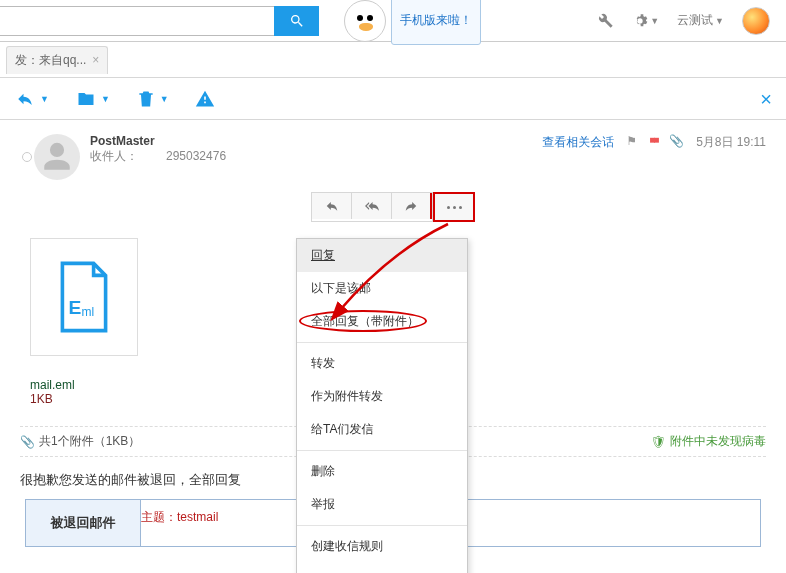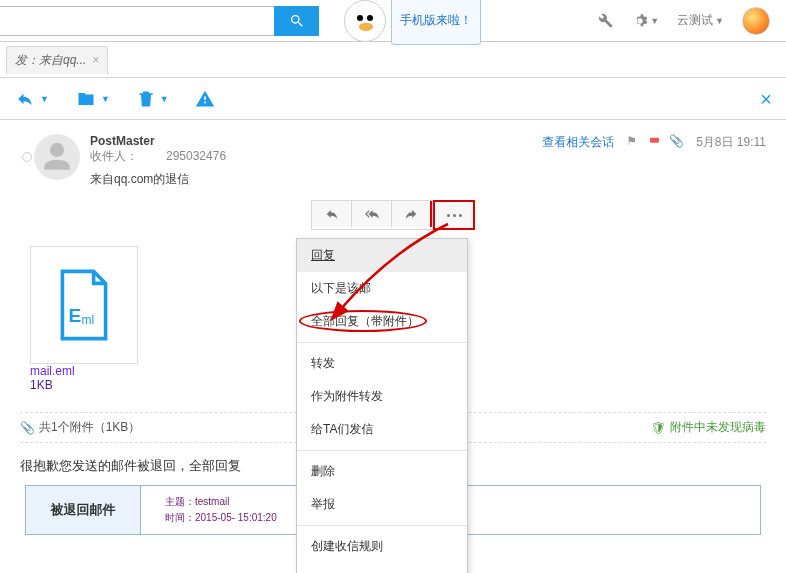--- a/index.html
+++ b/index.html
@@ -15,21 +15,21 @@
   .penguin-eyes::before, .penguin-eyes::after{content:"";position:absolute;width:6px;height:6px;background:#000;border-radius:50%;top:14px;}
   .penguin-eyes::before{left:12px;} .penguin-eyes::after{right:12px;}
   .penguin-mouth{position:absolute;width:14px;height:8px;background:#f7b14c;border-radius:50% 50% 60% 60%;top:22px;left:14px;}
   .tip-bubble { margin-left:5px; border:1px solid #aac9e6; background:#f3f9ff; color:#1e74c9; padding:15px 8px; border-radius:3px; font-size:12px; position:relative;}
   .topbar-right { margin-left:auto; display:flex; align-items:center; gap:18px; padding-right:16px; color:#666;}
   .tool-ico{cursor:pointer; color:#777; display:flex; align-items:center; gap:2px;}
   .avatar{ width:28px;height:28px;border-radius:50%; background:radial-gradient(circle at 35% 35%, #ffe17a 0%, #ff8a2a 60%, #d94e11 100%); border:1px solid #ccc;}
 
   
   .tabbar { height:36px; border-bottom:1px solid #d7d7d7; display:flex; align-items:center; padding-left:6px;}
-  .tab { height:28px; background:#f3f3f3; border:1px solid #d7d7d7; border-bottom:none; border-radius:3px 3px 0 0; padding:0 8px; display:flex; align-items:center; gap:6px; color:#666; font-size:12px;font-style:italic;}
+  .tab { height:28px; background:#f3f3f3; border:1px solid #d7d7d7; border-bottom:none; border-radius:3px 3px 0 0; padding:0 8px; display:flex; align-items:center; gap:6px; color:#666; font-size:12px;}
   .tab-x{ color:#aaa; cursor:pointer;}
 
   
   .toolbar { height:42px; display:flex; align-items:center; padding:0 14px; gap:26px; border-bottom:1px solid #d7d7d7; position:relative;}
   .tool-group{ display:flex; align-items:center; gap:4px; color:#1e9be8; cursor:pointer;}
   .tool-group svg{fill:#1e9be8;}
   .chev{font-size:9px; color:#1e9be8;}
   .warn svg{fill:#1e9be8;}
   .close-x{ margin-left:auto; color:#1e9be8; font-size:20px; cursor:pointer; line-height:1;}
 
@@ -53,31 +53,31 @@
   .reply-btns button{ width:40px; height:26px; background:#f7f7f7; border:none; border-right:1px solid #d7d7d7; cursor:pointer; display:flex; align-items:center; justify-content:center;}
   .reply-btns button:last-child{border-right:2px solid #d40000;}
   .reply-btns button svg{fill:#777;}
   .more-box{ border:2px solid #d40000; padding:0; }
   .more-box button{border-right:none !important; width:38px;}
   .dots{display:flex; gap:3px;} .dots span{width:3px;height:3px;background:#777;border-radius:50%;}
 
   
   .att-block{ margin-left:30px; width:108px; text-align:left;}
   .att-thumb{width:108px;height:118px;border:1px solid #ddd;display:flex;align-items:center;justify-content:center;}
-  .att-name{color:#6d28d9;margin-top:0;} .att-size{color:#4c1d95;}
+  .att-name{color:#14532d;margin-top:22px;} .att-size{color:#7f1d1d;}
 
   .att-line{ display:flex; align-items:center; margin:20px 20px 6px 20px; padding:6px 0; border-top:1px dashed #dcdcdc; border-bottom:1px dashed #dcdcdc;}
   .att-line-left{display:flex;align-items:center;gap:4px;color:#555;}
   .att-line-right{margin-left:auto;color:#4a9b3d;display:flex;align-items:center;gap:4px;}
 
   .body-text{margin:14px 20px 10px 20px; color:#333; font-size:13px;}
 
   .bounce-table{ margin:0 25px; border:1px solid #9cb7d6; display:flex; }
   .bounce-left{width:115px;background:#eaf2fb;border-right:1px solid #9cb7d6;display:flex;align-items:center;justify-content:center;font-weight:bold;color:#333;font-size:13px; padding:14px 0;}
-  .bounce-right{padding:8px 24px;font-size:10px;color:#701a75;line-height:1.6;}
+  .bounce-right{padding:8px 0;font-size:12px;color:#b91c1c;line-height:1.6;}
 
   
   .menu{position:absolute;left:296px;top:238px;width:172px;background:#fff;border:1px solid #c9c9c9;box-shadow:2px 2px 6px rgba(0,0,0,.15);}
   .menu hr{border:none;border-top:1px solid #e3e3e3;margin:4px 0;}
   .menu-item{padding:8px 14px;font-size:12px;color:#333;cursor:pointer;}
   .menu-item.sel{background:#ededed;text-decoration:underline;}
   .circ-mark{position:absolute;left:299px;top:310px;width:128px;height:22px;border:2px solid #d40000;border-radius:50%;pointer-events:none;}
 
   
   .arrow-svg{position:absolute;left:330px;top:222px;pointer-events:none;}
@@ -160,21 +160,20 @@
       <span></span>
     </div>
   <div class="avatar-big">
     <svg width="34" height="34" viewBox="0 0 24 24">
         <path d="M12 12a5 5 0 100-10 5 5 0 000 10zm0 2c-5 0-9 2-9 5v2h18v-2c0-3-4-5-9-5z"></path>
       </svg>
   </div>
   <div class="msg-meta">
     <div class="sender">PostMaster</div>
     <div class="recip"><span>收件人：</span><span class="val">295032476</span></div>
-    <div class="subject">来自qq.com的退信</div>
   </div>
   <div class="msg-right">
     <span class="link-blue">查看相关会话</span>
     <span class="flag-ico">⚑</span>
     <span class="prio">■■</span>
     <span style="color:#666">📎</span>
     <span>5月8日 19:11</span>
   </div>
 </div>
 
@@ -230,21 +229,20 @@
       <span>附件中未发现病毒</span>
     </div>
 </div>
 
 <div class="body-text">很抱歉您发送的邮件被退回，全部回复</div>
 
 <div class="bounce-table">
   <div class="bounce-left">被退回邮件</div>
   <div class="bounce-right">
     <div><span>主题：</span><span>testmail</span></div>
-    <div><span>时间：</span><span>2015-05- 15:01:20</span></div>
   </div>
 </div>
 
 <div class="menu">
   <div class="menu-item sel">回复</div>
   <div class="menu-item">以下是该邮</div>
   <div class="menu-item">全部回复（带附件）</div>
   <hr>
   <div class="menu-item">转发</div>
   <div class="menu-item">作为附件转发</div>

